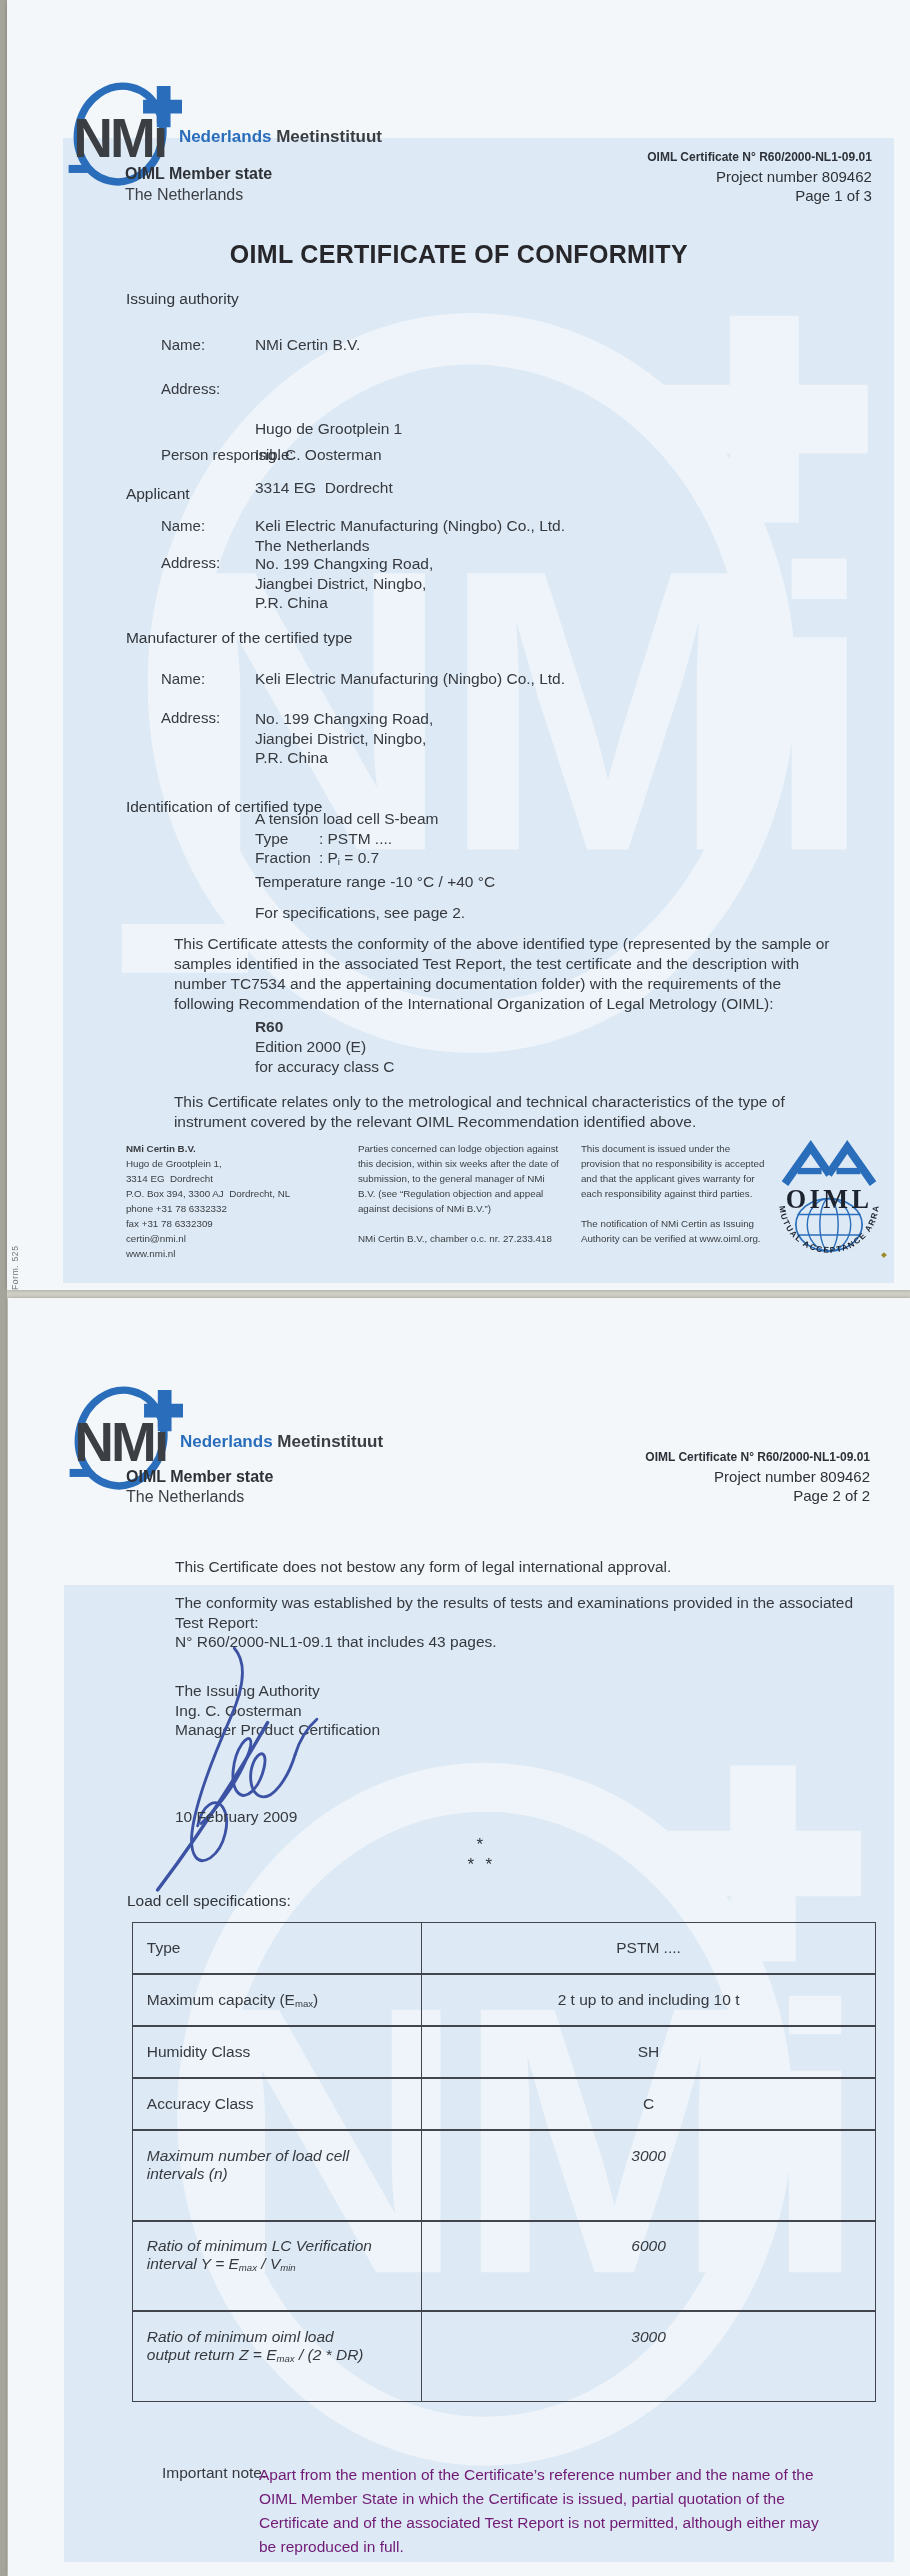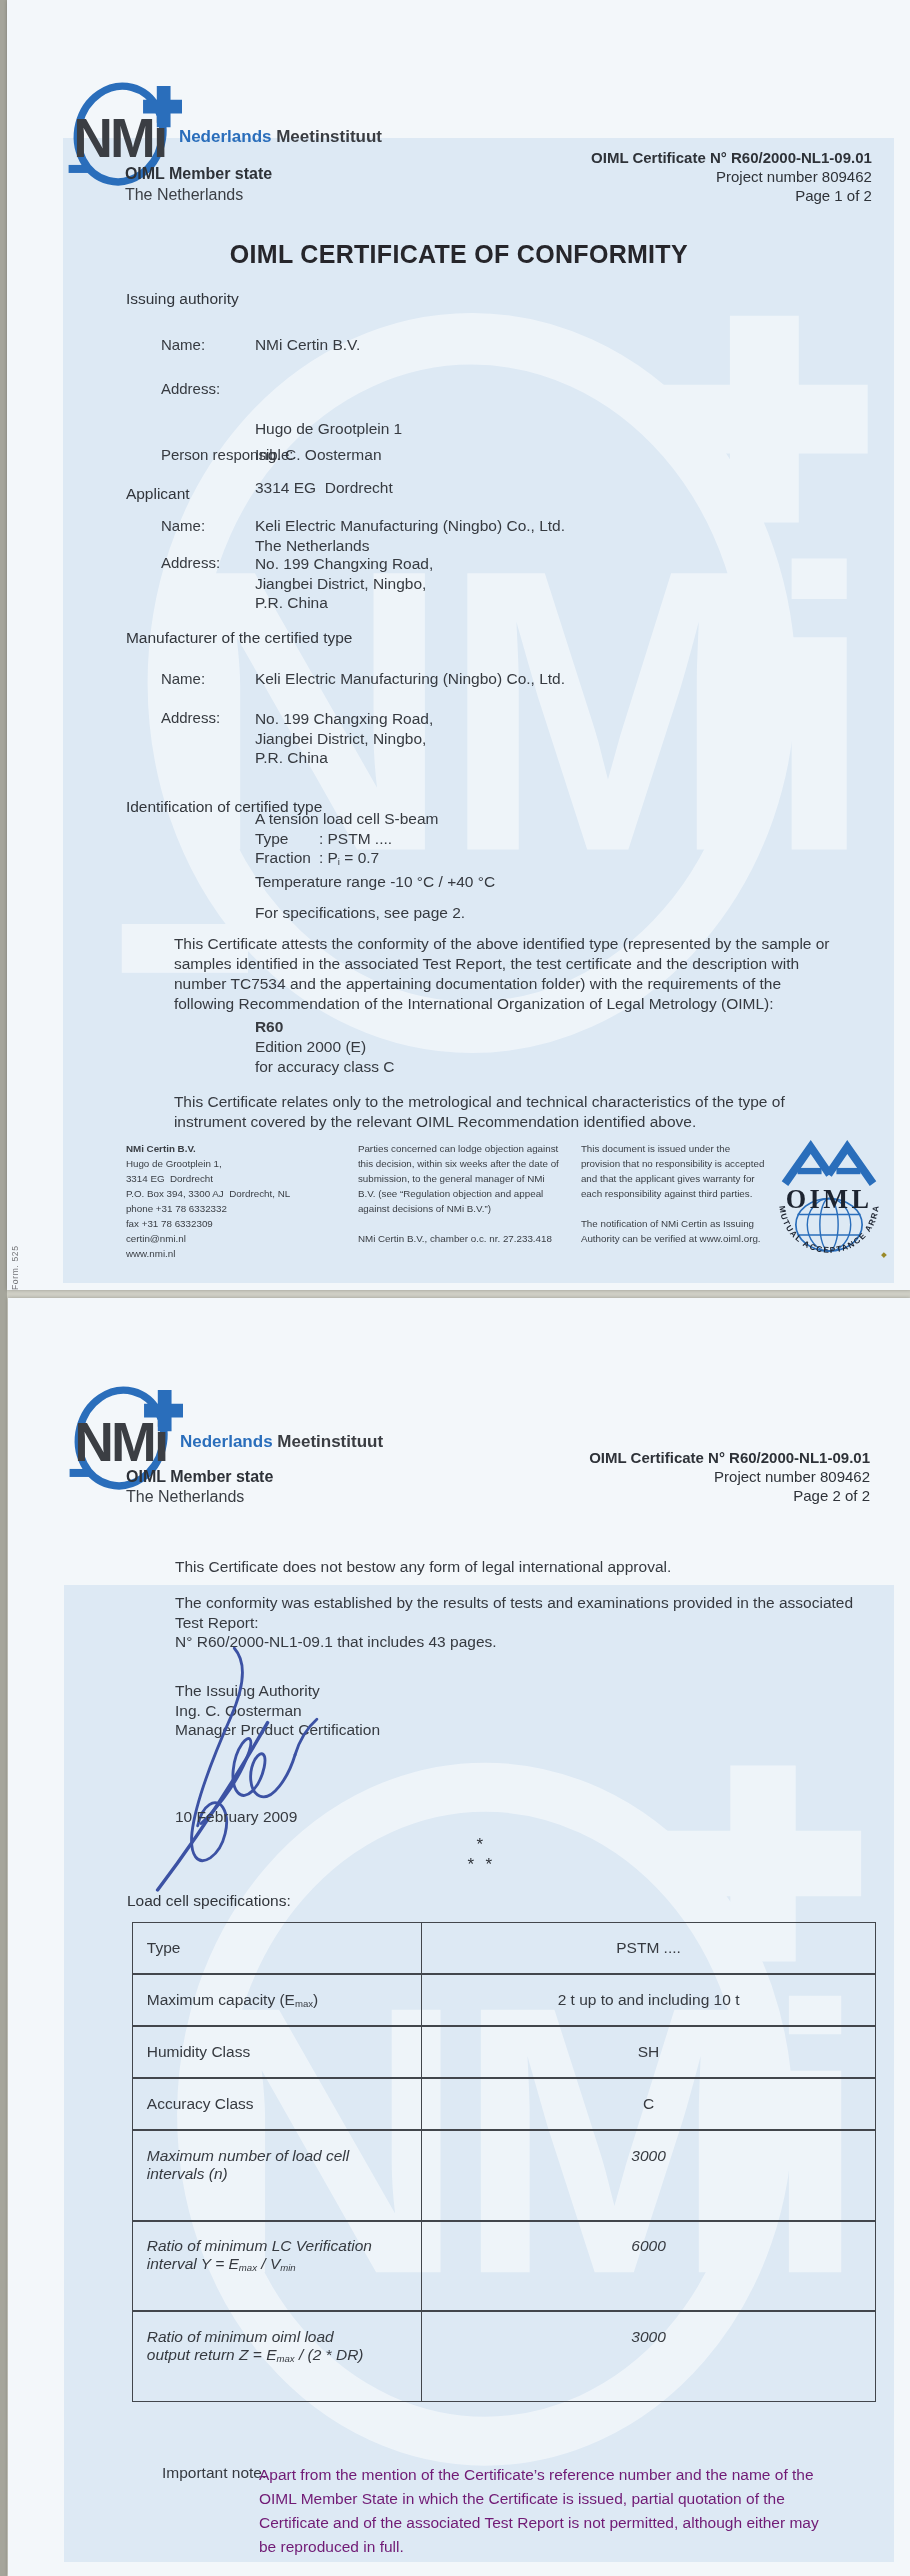--- a/index.html
+++ b/index.html
@@ -22,21 +22,21 @@
   #page1 .panel{left:56px;top:138px;right:17px;bottom:6.9px;}
   #page2 .panel{left:56px;top:287px;right:16px;bottom:13.8px;}
   .watermark{position:absolute;opacity:.5;pointer-events:none;}
   .abs{position:absolute;}
   .body-text{font-size:15.5px;line-height:20px;color:#363a40;margin-left:48px;}
   .heading{font-size:15.5px;color:#31353b;}
   .label{font-size:15px;color:#363a40;}
   .value{font-size:15.5px;color:#363a40;}
   .bold{font-weight:bold;}
   .right-head{text-align:right;font-size:15px;line-height:19px;color:#2e3238;}
-  .right-head .cert-no{font-weight:bold;font-size:15px;}
+  .right-head .cert-no{font-weight:bold;font-size:12px;}
   .title{font-size:25px;font-weight:bold;letter-spacing:0.3px;color:#26262b;text-align:center;transform:scaleY(1.04);}
   .brandline{font-size:17px;font-weight:bold;color:#3a3d42;}
   .blue{color:#2a6ebb;}
   .footer-sm{font-size:9.8px;line-height:15px;color:#3a3e44;}
   .pre{white-space:pre-wrap;}
   .ss{font-size:62%;vertical-align:-0.22em;}
   .colon-row{display:flex;}
   .colon-row .c-label{width:64px;flex:none;}
   table.spec{border-collapse:collapse;width:744px;table-layout:fixed;background:transparent;}
   table.spec td{border:0;font-size:15.5px;color:#363a40;padding:0 10.3px;}
@@ -81,21 +81,21 @@
 
   <div class="abs brandline" style="left:172px;top:127px;">
     <span class="blue">Nederlands</span><span class="pre"> Meetinstituut</span>
   </div>
   <div class="abs bold" style="left:118px;top:165px;font-size:16px;color:#2e3238;">OIML Member state</div>
   <div class="abs" style="left:118px;top:186px;font-size:16px;color:#3a3e44;">The Netherlands</div>
 
   <div class="abs right-head" style="right:39px;top:148px;">
     <div class="cert-no">OIML Certificate N° R60/2000-NL1-09.01</div>
     <div>Project number 809462</div>
-    <div>Page 1 of 2</div>
+    <div>Page 1 of 3</div>
   </div>
 
   <div class="abs title" style="left:0;right:0;top:240px;">OIML CERTIFICATE OF CONFORMITY</div>
 
   <div class="abs heading" style="left:119px;top:290px;">Issuing authority</div>
   <div class="abs label" style="left:154px;top:336px;">Name:</div>
   <div class="abs value" style="left:248px;top:336px;">NMi Certin B.V.</div>
   <div class="abs label" style="left:154px;top:380px;">Address:</div>
   <div class="abs value pre" style="left:248px;top:380px;line-height:19.5px;">
     <div class="pre">Hugo de Grootplein 1</div>

